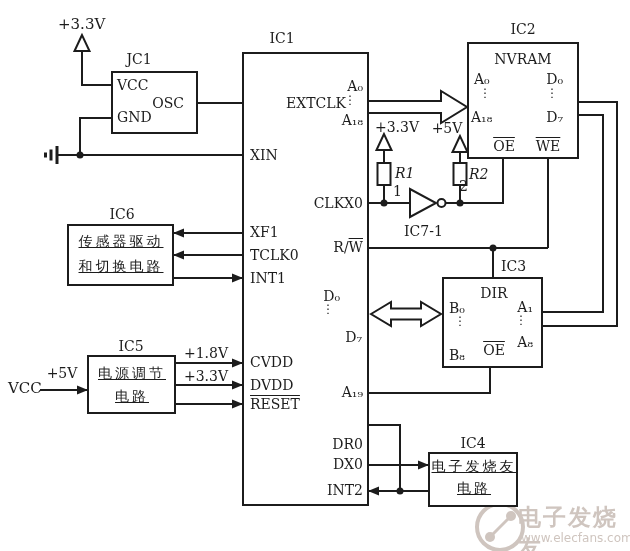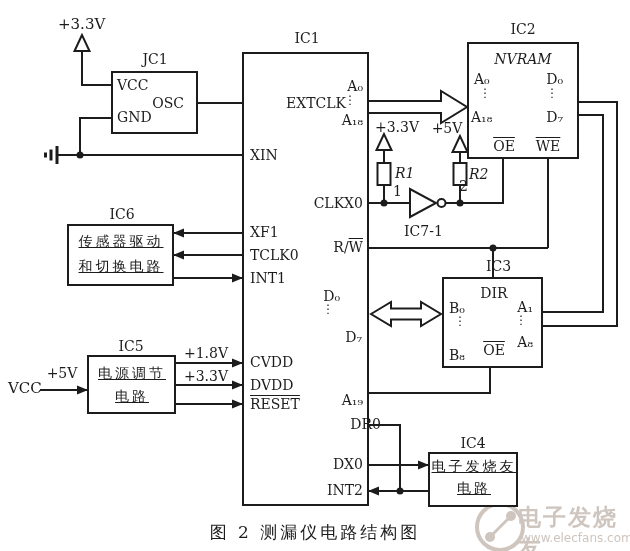--- a/index.html
+++ b/index.html
@@ -114,68 +114,68 @@
     <rect class="box" x="243" y="53" width="125" height="452"></rect>
     <rect class="box" x="468" y="43" width="110" height="115"></rect>
     <rect class="box" x="443" y="278" width="99" height="89"></rect>
     <rect class="box" x="68" y="225" width="105" height="60"></rect>
     <rect class="box" x="88" y="356" width="87" height="57"></rect>
     <rect class="box" x="429" y="453" width="88" height="53"></rect>
   </svg>
 
   <div class="lbl" style="left:58px; top:17px; font-size:15px;">+3.3V</div>
 
-  <div class="lbl ctr" style="left:155px; top:52px;">JC1</div>
+  <div class="lbl ctr" style="left:139px; top:52px;">JC1</div>
   <div class="lbl" style="left:117px; top:78px;">VCC</div>
   <div class="lbl ra" style="left:184px; top:96px;">OSC</div>
   <div class="lbl" style="left:117px; top:110px;">GND</div>
 
-  <div class="lbl ctr" style="left:307px; top:31px;">IC1</div>
+  <div class="lbl ctr" style="left:282px; top:31px;">IC1</div>
   <div class="lbl" style="left:250px; top:96px;margin-left:36px;">EXTCLK</div>
   <div class="lbl" style="left:250px; top:148px;">XIN</div>
   <div class="lbl" style="left:250px; top:225px;">XF1</div>
   <div class="lbl" style="left:250px; top:248px;">TCLK0</div>
   <div class="lbl" style="left:250px; top:271px;">INT1</div>
   <div class="lbl" style="left:250px; top:355px;">CVDD</div>
   <div class="lbl" style="left:250px; top:378px;">DVDD</div>
   <div class="lbl ovl" style="left:250px; top:397px;">RESET</div>
 
   <div class="lbl ra" style="left:363px; top:79px;">A₀</div>
   <div class="lbl ra dots" style="left:356px; top:94px;">⋮</div>
   <div class="lbl ra" style="left:363px; top:113px;">A₁₈</div>
   <div class="lbl ra" style="left:363px; top:196px;">CLKX0</div>
   <div class="lbl ra" style="left:363px; top:240px;"><span>R/</span><span class="ovl">W</span></div>
   <div class="lbl ra" style="left:340px; top:289px;">D₀</div>
   <div class="lbl ra dots" style="left:334px; top:303px;">⋮</div>
   <div class="lbl ra" style="left:362px; top:330px;">D₇</div>
-  <div class="lbl ra" style="left:363px; top:385px;margin-top:8px;">A₁₉</div>
-  <div class="lbl ra" style="left:363px; top:417px;margin-left:18px;">DR0</div>
+  <div class="lbl ra" style="left:363px; top:385px;">A₁₉</div>
+  <div class="lbl ra" style="left:363px; top:437px;">DR0</div>
   <div class="lbl ra" style="left:363px; top:457px;">DX0</div>
   <div class="lbl ra" style="left:363px; top:483px;">INT2</div>
 
   <div class="lbl ctr" style="left:397px; top:120px;">+3.3V</div>
   <div class="lbl ctr" style="left:447px; top:121px;">+5V</div>
   <div class="lbl it" style="left:395px; top:166px;">R1</div>
   <div class="lbl it" style="left:469px; top:167px;">R2</div>
   <div class="lbl" style="left:393px; top:184px;">1</div>
   <div class="lbl" style="left:459px; top:179px;">2</div>
   <div class="lbl" style="left:404px; top:224px;">IC7-1</div>
 
   <div class="lbl ctr" style="left:523px; top:22px;">IC2</div>
-  <div class="lbl ctr" style="left:523px; top:52px;font-style:italic;">NVRAM</div>
+  <div class="lbl ctr" style="left:523px; top:52px;">NVRAM</div>
   <div class="lbl" style="left:474px; top:72px;">A₀</div>
   <div class="lbl dots" style="left:479px; top:87px;">⋮</div>
   <div class="lbl" style="left:471px; top:110px;">A₁₈</div>
   <div class="lbl ra" style="left:563px; top:72px;">D₀</div>
   <div class="lbl ra dots" style="left:558px; top:87px;">⋮</div>
   <div class="lbl ra" style="left:563px; top:110px;">D₇</div>
   <div class="lbl ctr ovl" style="left:504px; top:139px;">OE</div>
   <div class="lbl ctr ovl" style="left:548px; top:139px;">WE</div>
 
-  <div class="lbl" style="left:486px; top:259px;">IC3</div>
+  <div class="lbl" style="left:501px; top:259px;">IC3</div>
   <div class="lbl ctr" style="left:494px; top:286px;">DIR</div>
   <div class="lbl" style="left:449px; top:301px;">B₀</div>
   <div class="lbl dots" style="left:454px; top:315px;">⋮</div>
   <div class="lbl" style="left:449px; top:336px;margin-top:12px;">B₈</div>
   <div class="lbl ra" style="left:533px; top:300px;">A₁</div>
   <div class="lbl ra dots" style="left:527px; top:314px;">⋮</div>
   <div class="lbl ra" style="left:533px; top:335px;">A₈</div>
   <div class="lbl ctr ovl" style="left:494px; top:343px;">OE</div>
 
   <div class="lbl ctr" style="left:122px; top:207px;">IC6</div>
@@ -188,14 +188,13 @@
 
   <div class="lbl" style="left:8px; top:381px; font-size:15px;">VCC</div>
   <div class="lbl ctr" style="left:62px; top:366px;">+5V</div>
   <div class="lbl ctr" style="left:206px; top:346px;">+1.8V</div>
   <div class="lbl ctr" style="left:206px; top:369px;">+3.3V</div>
 
   <div class="lbl ctr" style="left:473px; top:436px;">IC4</div>
   <div class="lbl ctr cjk" style="left:474px; top:459px;">电子发烧友</div>
   <div class="lbl ctr cjk" style="left:474px; top:481px;">电路</div>
 
-  <div class="lbl ctr cap" style="left:315px; top:524px;">图 2  测漏仪电路结构图</div>
 </div>
 
 </body></html>

